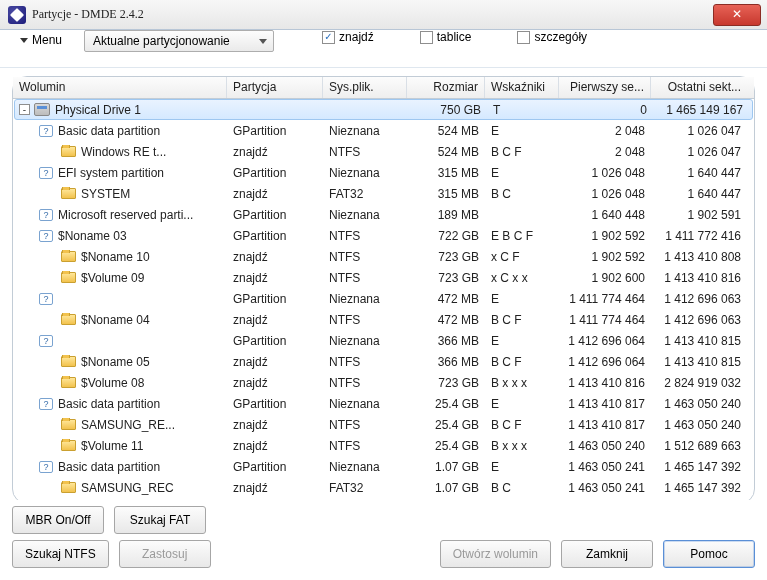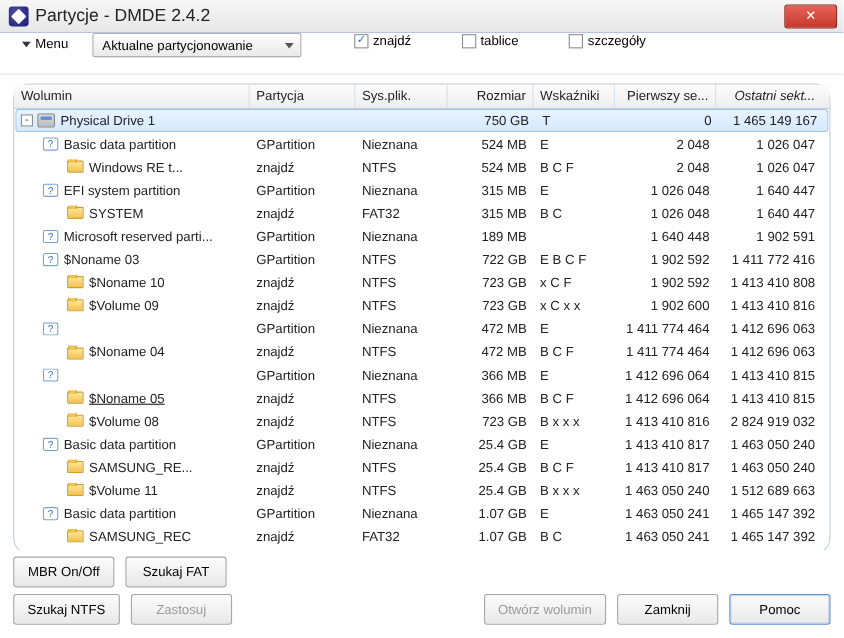--- a/index.html
+++ b/index.html
@@ -1,35 +1,35 @@
 <!DOCTYPE html>
 <html><head>
 <meta charset="utf-8">
 <style>
   * { box-sizing: border-box; margin: 0; padding: 0; }
   html, body { width: 767px; height: 580px; font-family: "Segoe UI", Tahoma, sans-serif; font-size: 12px; background: #fff; overflow: hidden; }
   
   .titlebar { height: 30px; background: linear-gradient(#f7f7f7,#e7e7e7); display: flex; align-items: center; border-bottom: 1px solid #b8c6d6; }
   .titlebar .icon { width: 18px; height: 18px; margin: 0 6px 0 8px; background: radial-gradient(circle at 30% 30%, #4b4ba3, #1b1b7a); border-radius: 3px; position: relative; }
   .titlebar .icon::after { content: ""; position: absolute; inset: 4px; background: #fff; transform: rotate(45deg); border-radius: 1px; }
-  .titlebar .title { flex: 1; font-size: 16px; color: #222; }
+  .titlebar .title { flex: 1; font-size: 12px; color: #222; font-family: Liberation Serif, serif; }
   .titlebar .close { width: 48px; height: 22px; margin-right: 6px; background: linear-gradient(#e76256,#c7382e); border: 1px solid #8b2c24; border-radius: 3px; color: #fff; text-align: center; line-height: 18px; font-size: 12px; }
   
   .toolbar { height: 38px; display: flex; align-items: flex-start; padding: 0 12px; gap: 14px; border-bottom: 1px solid #dfe7ef; }
   .menu-btn { display: flex; align-items: center; gap: 4px; padding: 3px 8px; cursor: pointer; }
   .menu-btn .tri { width: 0; height: 0; border-left: 4px solid transparent; border-right: 4px solid transparent; border-top: 5px solid #333; }
   .combo { display: flex; align-items: center; border: 1px solid #adadad; background: linear-gradient(#fdfdfd,#eaeaea); border-radius: 2px; height: 22px; min-width: 190px; padding: 0 6px 0 8px; justify-content: space-between; }
   .combo .tri { width: 0; height: 0; border-left: 4px solid transparent; border-right: 4px solid transparent; border-top: 5px solid #555; }
   .check { display: flex; align-items: center; gap: 4px; }
   .check .box { width: 13px; height: 13px; border: 1px solid #8e8e8e; background: #fff; display: flex; align-items: center; justify-content: center; font-size: 10px; color: #2a6fbd; line-height: 1; }
   
   .frame { margin: 8px 12px; border: 1px solid #c2ccd6; border-radius: 15px; height: 428px; display: flex; flex-direction: column; }
   .thead { display: flex; height: 22px; background: linear-gradient(#fcfcfc,#eeeeee); border-bottom: 1px solid #c2ccd6; font-size: 12px; color: #222; }
   .th { padding: 3px 6px; border-right: 1px solid #d9dfe6; white-space: nowrap; overflow: hidden; }
-  .th:last-child { border-right: none; font-style: italic; }
+  .th:last-child { border-right: none; }
   .tbody { overflow: auto; flex: 1; }
   .tr { display: flex; height: 21px; align-items: center; font-size: 12px; color: #222; }
   .tr.sel { background: linear-gradient(#e9f3ff,#d5e9ff); border: 1px solid #9ec7f0; border-radius: 3px; margin: 0 1px; height: 21px; }
   .td { padding: 0 6px; white-space: nowrap; overflow: hidden; }
   .c-vol { display: flex; align-items: center; }
   .tree-expander { width: 11px; height: 11px; border: 1px solid #8e8e8e; display: inline-flex; align-items: center; justify-content: center; font-size: 10px; line-height: 1; color: #444; margin-right: 4px; background: #fff; }
   .ico { width: 16px; height: 13px; display: inline-block; margin-right: 5px; }
   .ico.drive { background: linear-gradient(#d9d9d9,#bcbcbc); border: 1px solid #888; border-radius: 2px; position: relative; }
   .ico.drive::after { content: ""; position: absolute; left: 2px; right: 2px; top: 2px; height: 3px; background: #5a8fd6; }
   .ico.folder { width: 15px; height: 11px; background: linear-gradient(#ffe79a,#f2c24d); border: 1px solid #caa030; border-radius: 1px; position: relative; top: 0; }
@@ -212,21 +212,21 @@
           <span></span>
         </div>
         <div class="td w2">GPartition</div>
         <div class="td w3">Nieznana</div>
         <div class="td w4">472 MB</div>
         <div class="td w5">E</div>
         <div class="td w6">1 411 774 464</div>
         <div class="td w7">1 412 696 063</div>
       </div>
       <div class="tr">
-        <div class="td w1 c-vol" style="padding-left: 48px; align-items: flex-end;">
+        <div class="td w1 c-vol" style="padding-left: 48px;">
           <span class="ico folder"></span>
           <span>$Noname 04</span>
         </div>
         <div class="td w2">znajdź</div>
         <div class="td w3">NTFS</div>
         <div class="td w4">472 MB</div>
         <div class="td w5">B C F</div>
         <div class="td w6">1 411 774 464</div>
         <div class="td w7">1 412 696 063</div>
       </div>
@@ -236,21 +236,21 @@
           <span></span>
         </div>
         <div class="td w2">GPartition</div>
         <div class="td w3">Nieznana</div>
         <div class="td w4">366 MB</div>
         <div class="td w5">E</div>
         <div class="td w6">1 412 696 064</div>
         <div class="td w7">1 413 410 815</div>
       </div>
       <div class="tr">
-        <div class="td w1 c-vol" style="padding-left: 48px; text-decoration: underline;">
+        <div class="td w1 c-vol" style="padding-left: 48px;">
           <span class="ico folder"></span>
           <span>$Noname 05</span>
         </div>
         <div class="td w2">znajdź</div>
         <div class="td w3">NTFS</div>
         <div class="td w4">366 MB</div>
         <div class="td w5">B C F</div>
         <div class="td w6">1 412 696 064</div>
         <div class="td w7">1 413 410 815</div>
       </div>

